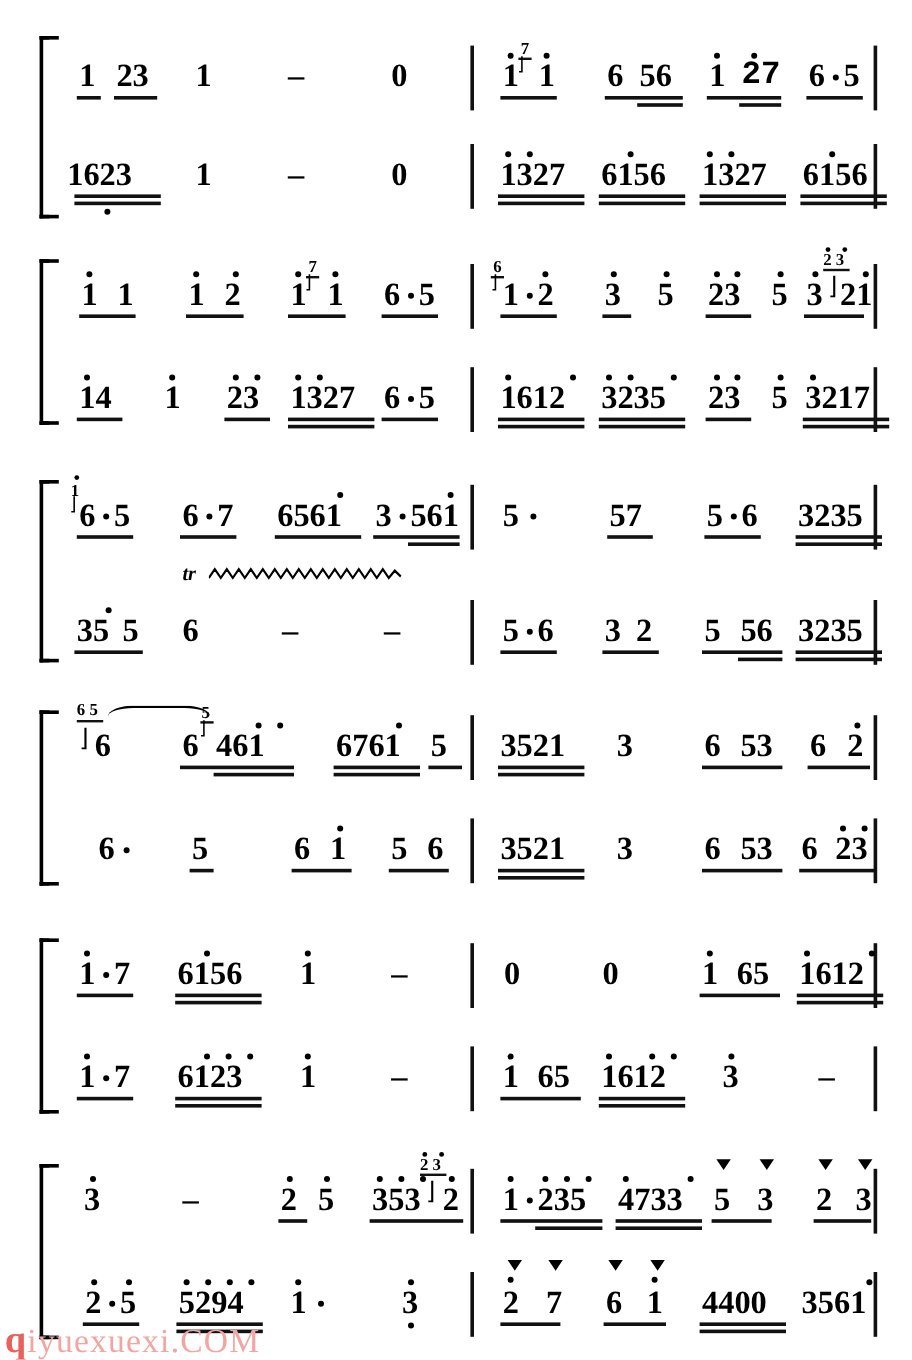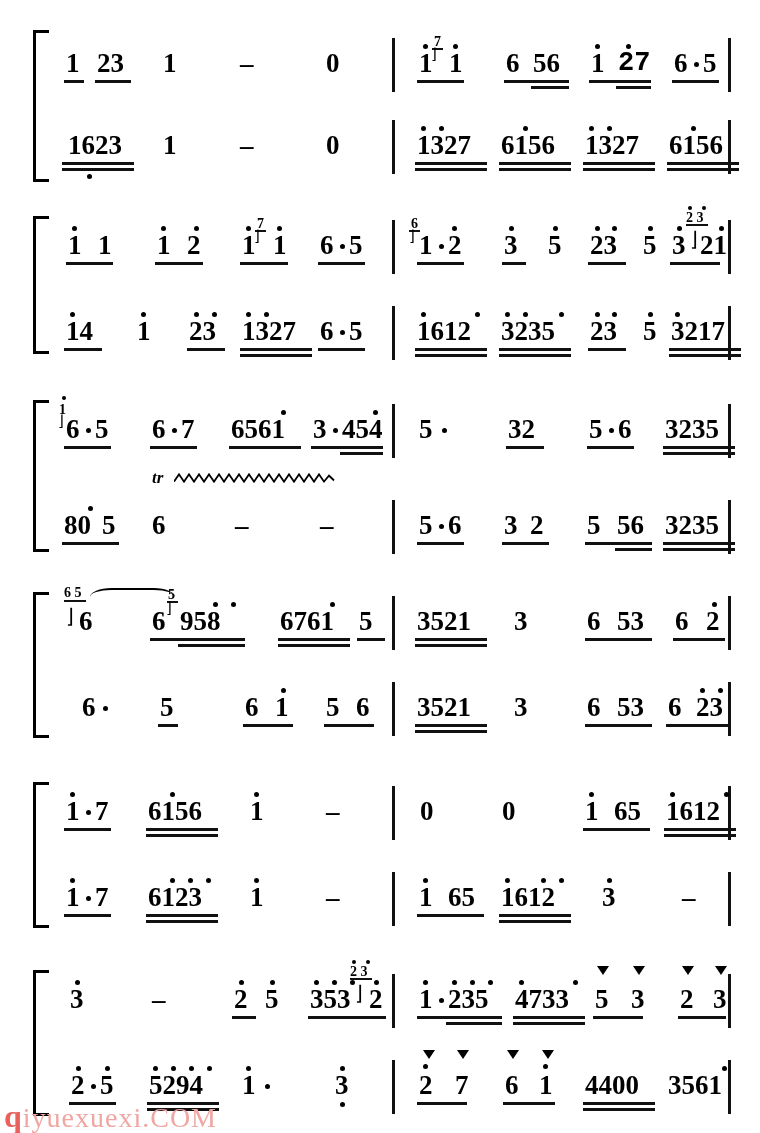--- a/index.html
+++ b/index.html
@@ -119,21 +119,21 @@
     <span class="note" style="left:674px;">6</span>
     <div class="augdot" style="left:694px;top:28px;"></div>
     <span class="note" style="left:703px;">5</span>
     <div class="beam" style="left:672px;top:46px;width:47px;"></div>
   </div>
 
   <div class="staff" style="top:86px;">
     <div class="barline" style="left:392px;"></div>
     <div class="barline" style="left:728px;"></div>
 
-    <span class="note" style="left:68px;">1623</span>
+    <span class="note" style="left:56px;">1623</span>
     <div class="beam" style="left:62px;top:46px;width:72px;"></div>
     <div class="beam2" style="left:62px;top:52px;width:72px;"></div>
     <div class="odot low" style="left:87px;top:58px;"></div>
     <span class="note" style="left:163px;">1</span>
     <span class="dash" style="left:240px;">–</span>
     <span class="note" style="left:326px;">0</span>
 
     <div class="odot" style="left:421px;top:10px;"></div>
     <div class="odot" style="left:439px;top:10px;"></div>
     <span class="note" style="left:417px;">1327</span>
@@ -298,28 +298,28 @@
     <span class="note" style="left:181px;">7</span>
     <div class="beam" style="left:150px;top:46px;width:47px;"></div>
 
     <div class="odot" style="left:281px;top:10px;"></div>
     <span class="note" style="left:231px;">6561</span>
     <div class="beam" style="left:229px;top:46px;width:72px;"></div>
 
     <div class="odot" style="left:373px;top:10px;"></div>
     <span class="note" style="left:313px;">3</span>
     <div class="augdot" style="left:333px;top:28px;"></div>
-    <span class="note" style="left:342px;">454</span>
+    <span class="note" style="left:342px;">561</span>
     <div class="beam" style="left:311px;top:46px;width:72px;"></div>
     <div class="beam2" style="left:340px;top:52px;width:43px;"></div>
 
     <span class="note" style="left:419px;">5</span>
     <div class="augdot" style="left:442px;top:28px;"></div>
 
-    <span class="note" style="left:508px;">32</span>
+    <span class="note" style="left:508px;">57</span>
     <div class="beam" style="left:506px;top:46px;width:38px;"></div>
 
     <span class="note" style="left:589px;">5</span>
     <div class="augdot" style="left:609px;top:28px;"></div>
     <span class="note" style="left:618px;">6</span>
     <div class="beam" style="left:587px;top:46px;width:47px;"></div>
 
     <span class="note" style="left:665px;">3235</span>
     <div class="beam" style="left:663px;top:46px;width:72px;"></div>
     <div class="beam2" style="left:663px;top:52px;width:72px;"></div>
@@ -328,21 +328,21 @@
   <span class="trill" style="left:152px;top:68px;">tr</span>
   <svg class="trill-wave" style="left:174px;top:72px;width:162px;" viewBox="0 0 162 10" preserveAspectRatio="none">
     <path d="M0,8 L5,2 L10,8 L15,2 L20,8 L25,2 L30,8 L35,2 L40,8 L45,2 L50,8 L55,2 L60,8 L65,2 L70,8 L75,2 L80,8 L85,2 L90,8 L95,2 L100,8 L105,2 L110,8 L115,2 L120,8 L125,2 L130,8 L135,2 L140,8 L145,2 L150,8 L155,3 L160,7" fill="none" stroke="#000" stroke-width="1.7"></path>
   </svg>
 
   <div class="staff" style="top:96px;">
     <div class="barline" style="left:392px;"></div>
     <div class="barline" style="left:728px;"></div>
 
     <div class="odot" style="left:88px;top:10px;"></div>
-    <span class="note" style="left:64px;">80</span>
+    <span class="note" style="left:64px;">35</span>
     <span class="note" style="left:102px;">5</span>
     <div class="beam" style="left:62px;top:46px;width:57px;"></div>
 
     <span class="note" style="left:152px;">6</span>
     <span class="dash" style="left:235px;">–</span>
     <span class="dash" style="left:320px;">–</span>
 
     <span class="note" style="left:419px;">5</span>
     <div class="augdot" style="left:439px;top:28px;"></div>
     <span class="note" style="left:448px;">6</span>
@@ -376,21 +376,21 @@
     <span class="note" style="left:79px;">6</span>
 
     <div class="slur" style="left:90px;top:-4px;width:85px;height:16px;"></div>
 
     <span class="note" style="left:152px;">6</span>
     <span class="grace" style="left:168px;top:-4px;">5</span>
     <div class="gbeam" style="left:167px;top:9px;width:11px;"></div>
     <span class="gslur" style="left:166px;top:9px;">⌋</span>
     <div class="odot" style="left:213px;top:10px;"></div>
     <div class="odot" style="left:231px;top:10px;"></div>
-    <span class="note" style="left:180px;">958</span>
+    <span class="note" style="left:180px;">461</span>
     <div class="beam" style="left:150px;top:46px;width:95px;"></div>
     <div class="beam2" style="left:178px;top:52px;width:67px;"></div>
 
     <div class="odot" style="left:330px;top:10px;"></div>
     <span class="note" style="left:280px;">6761</span>
     <div class="beam" style="left:278px;top:46px;width:72px;"></div>
     <div class="beam2" style="left:278px;top:52px;width:72px;"></div>
 
     <span class="note" style="left:333px;"></span>
 

